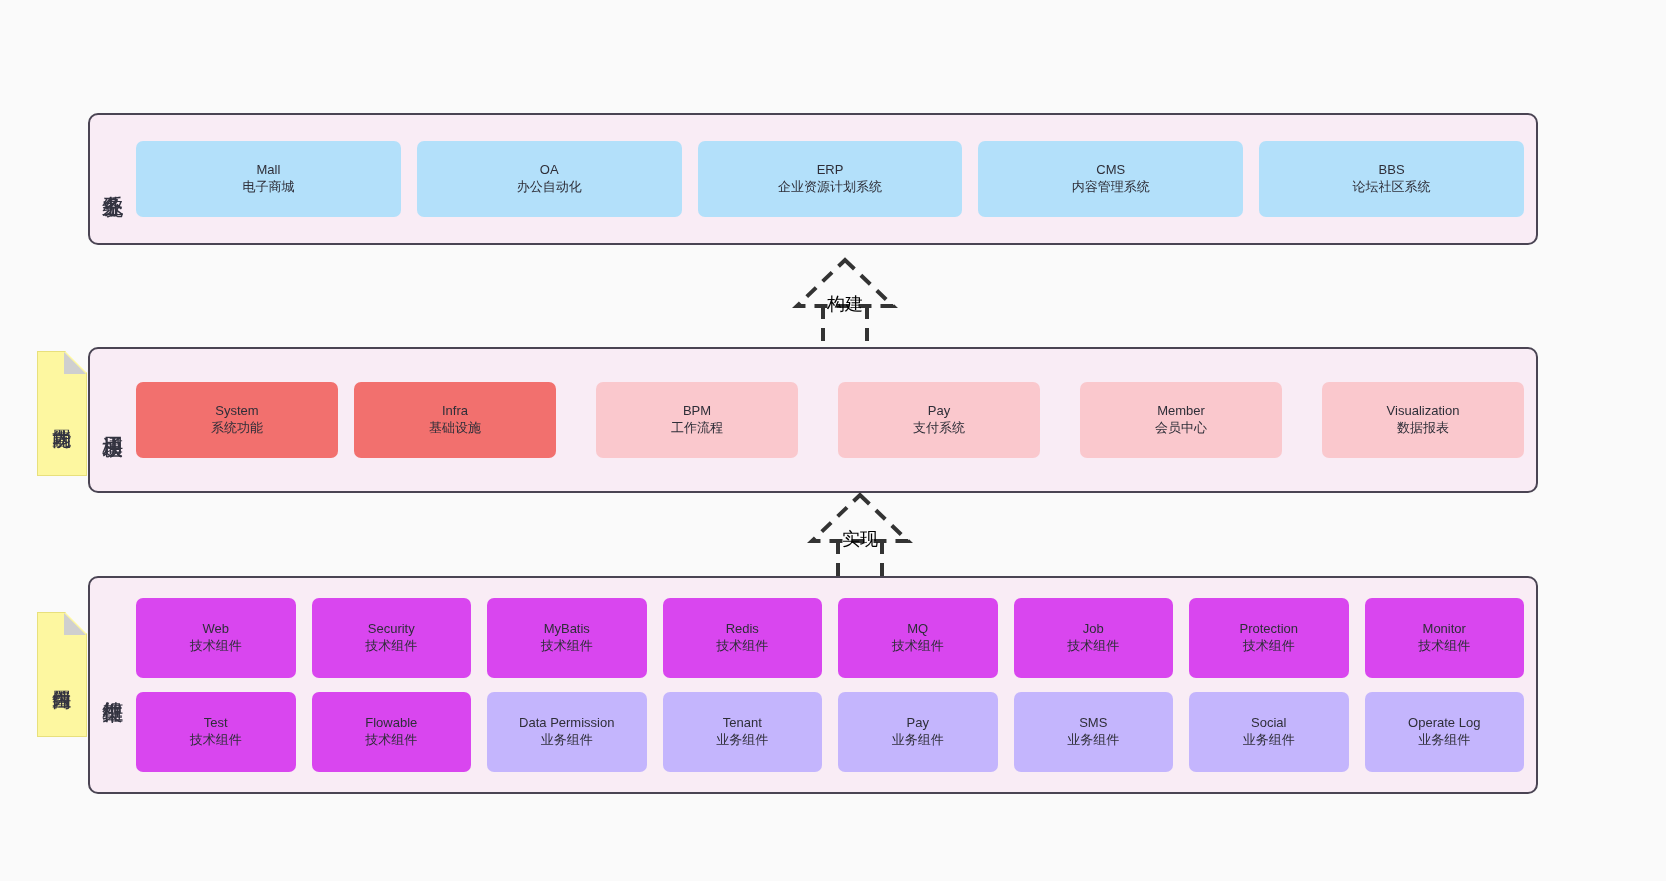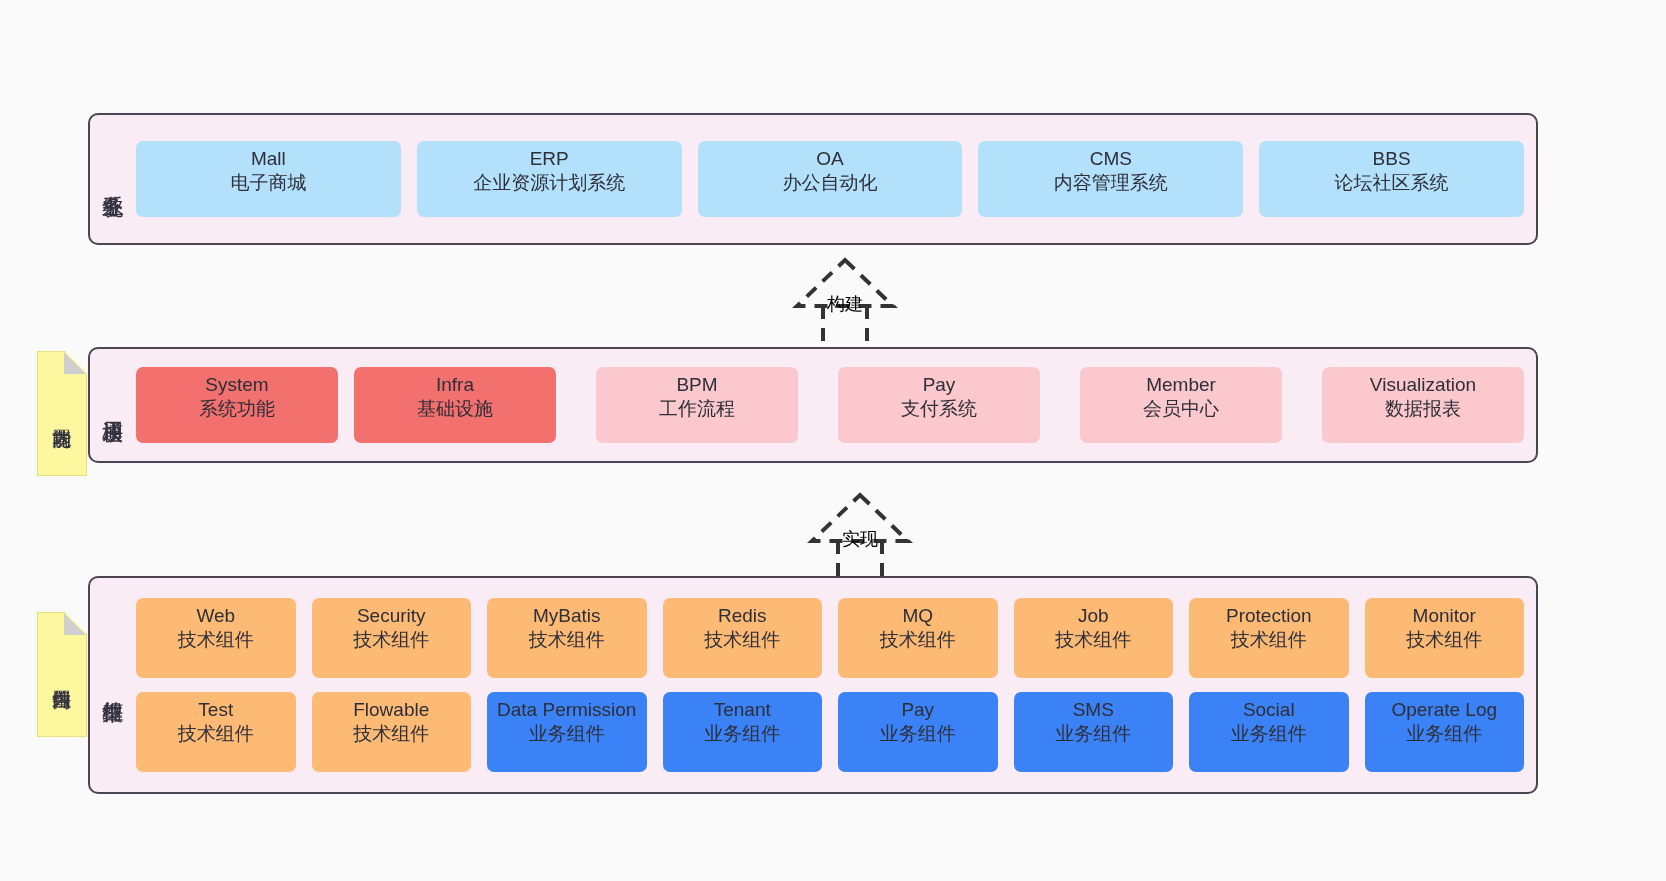--- a/index.html
+++ b/index.html
@@ -69,43 +69,44 @@
   }
 
   
   .node {
     flex: 1 1 0;
     box-sizing: border-box;
     border-radius: 7px;
     display: flex;
     flex-direction: column;
     align-items: center;
+    justify-content: center;
     text-align: center;
-    font-size: 19px;
+    font-size: 13px;
     line-height: 1.28;
     color: #2e2e38;
     padding: 6px 4px;
     user-select: none;
   }
   .node .en { white-space: nowrap; }
   .node .cn { white-space: nowrap; }
   .node.wrap-en .en { white-space: normal; }
 
   .node.blue        { background: #b3e0fa; }
   .node.red         { background: #f2706e; }
   .node.pink        { background: #fac8cd; margin-left: 24px; }
-  .node.green       { background: #fdba74; }
-  .node.lightgreen  { background: #3b82f6; }
+  .node.green       { background: #d946ef; }
+  .node.lightgreen  { background: #c4b5fd; }
 
   
   #layer-business { left: 88px; top: 113px; width: 1450px; height: 132px; }
   #layer-business .node { height: 76px; }
 
   
-  #layer-common { left: 88px; top: 347px; width: 1450px; height: 116px; }
+  #layer-common { left: 88px; top: 347px; width: 1450px; height: 146px; }
   #layer-common .node { height: 76px; }
 
   
   #layer-framework { left: 88px; top: 576px; width: 1450px; height: 218px; }
   #layer-framework .node { height: 80px; }
 
   
   .note {
     position: absolute;
     box-sizing: border-box;
@@ -164,26 +165,26 @@
 
   <div class="layer" id="layer-business">
     <div class="layer-caption">业务系统</div>
     <div class="layer-body">
       <div class="node-row">
         <div class="node blue">
           <span class="en">Mall</span>
           <span class="cn">电子商城</span>
         </div>
         <div class="node blue">
+          <span class="en">OA</span>
+          <span class="cn">办公自动化</span>
+        </div>
+        <div class="node blue">
           <span class="en">ERP</span>
           <span class="cn">企业资源计划系统</span>
-        </div>
-        <div class="node blue">
-          <span class="en">OA</span>
-          <span class="cn">办公自动化</span>
         </div>
         <div class="node blue">
           <span class="en">CMS</span>
           <span class="cn">内容管理系统</span>
         </div>
         <div class="node blue">
           <span class="en">BBS</span>
           <span class="cn">论坛社区系统</span>
         </div>
       </div>

